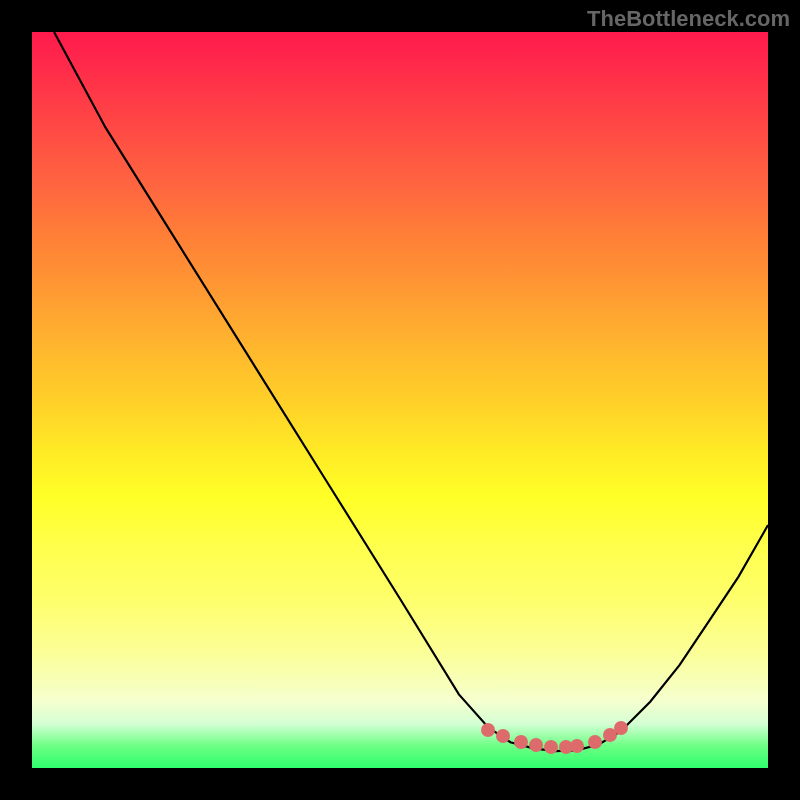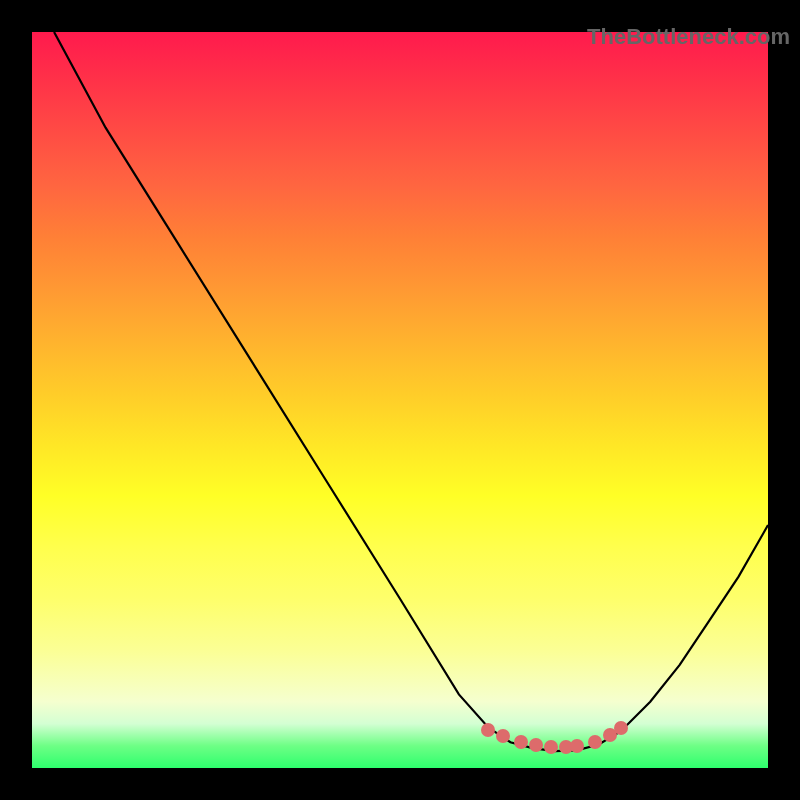--- a/index.html
+++ b/index.html
@@ -5,21 +5,21 @@
   * { margin: 0; padding: 0; box-sizing: border-box; }
   body {
     width: 800px;
     height: 800px;
     background: #000;
     position: relative;
     overflow: hidden;
   }
   .watermark {
     position: absolute;
-    top: 24px;
+    top: 6px;
     right: 10px;
     font-family: Arial, Helvetica, sans-serif;
     font-size: 22px;
     font-weight: bold;
     color: #666;
     z-index: 10;
   }
   .plot-area {
     position: absolute;
     left: 32px;

